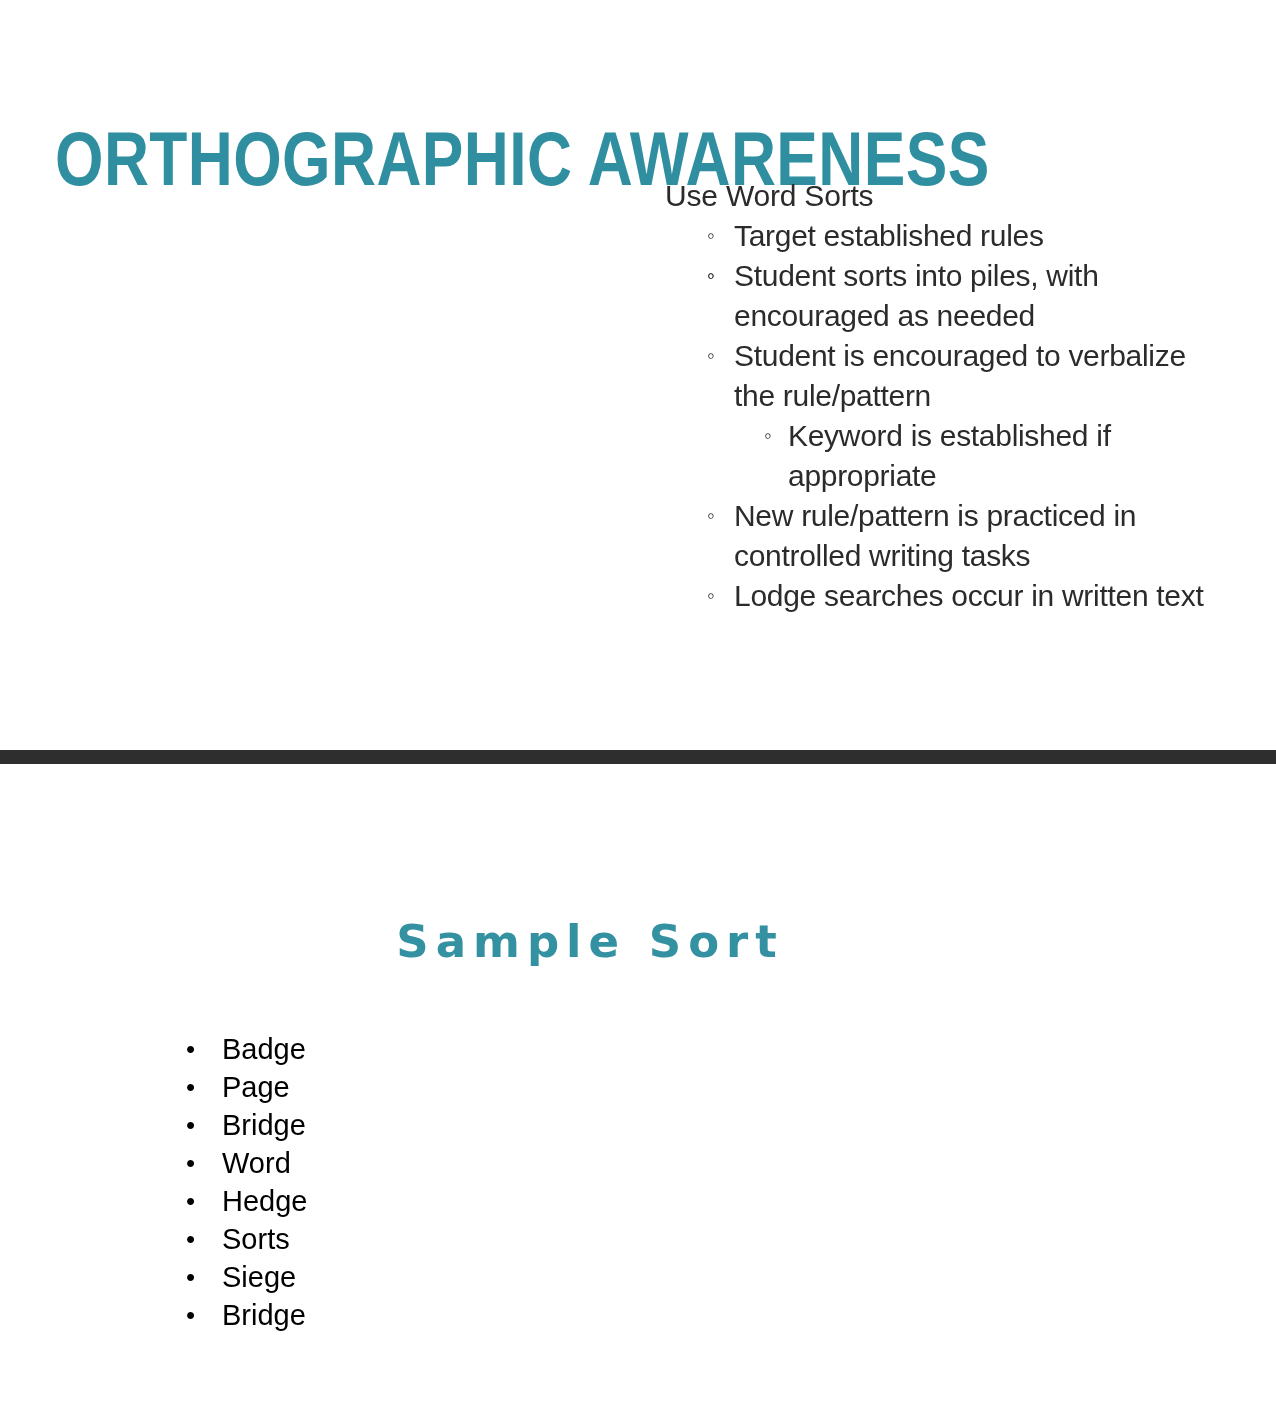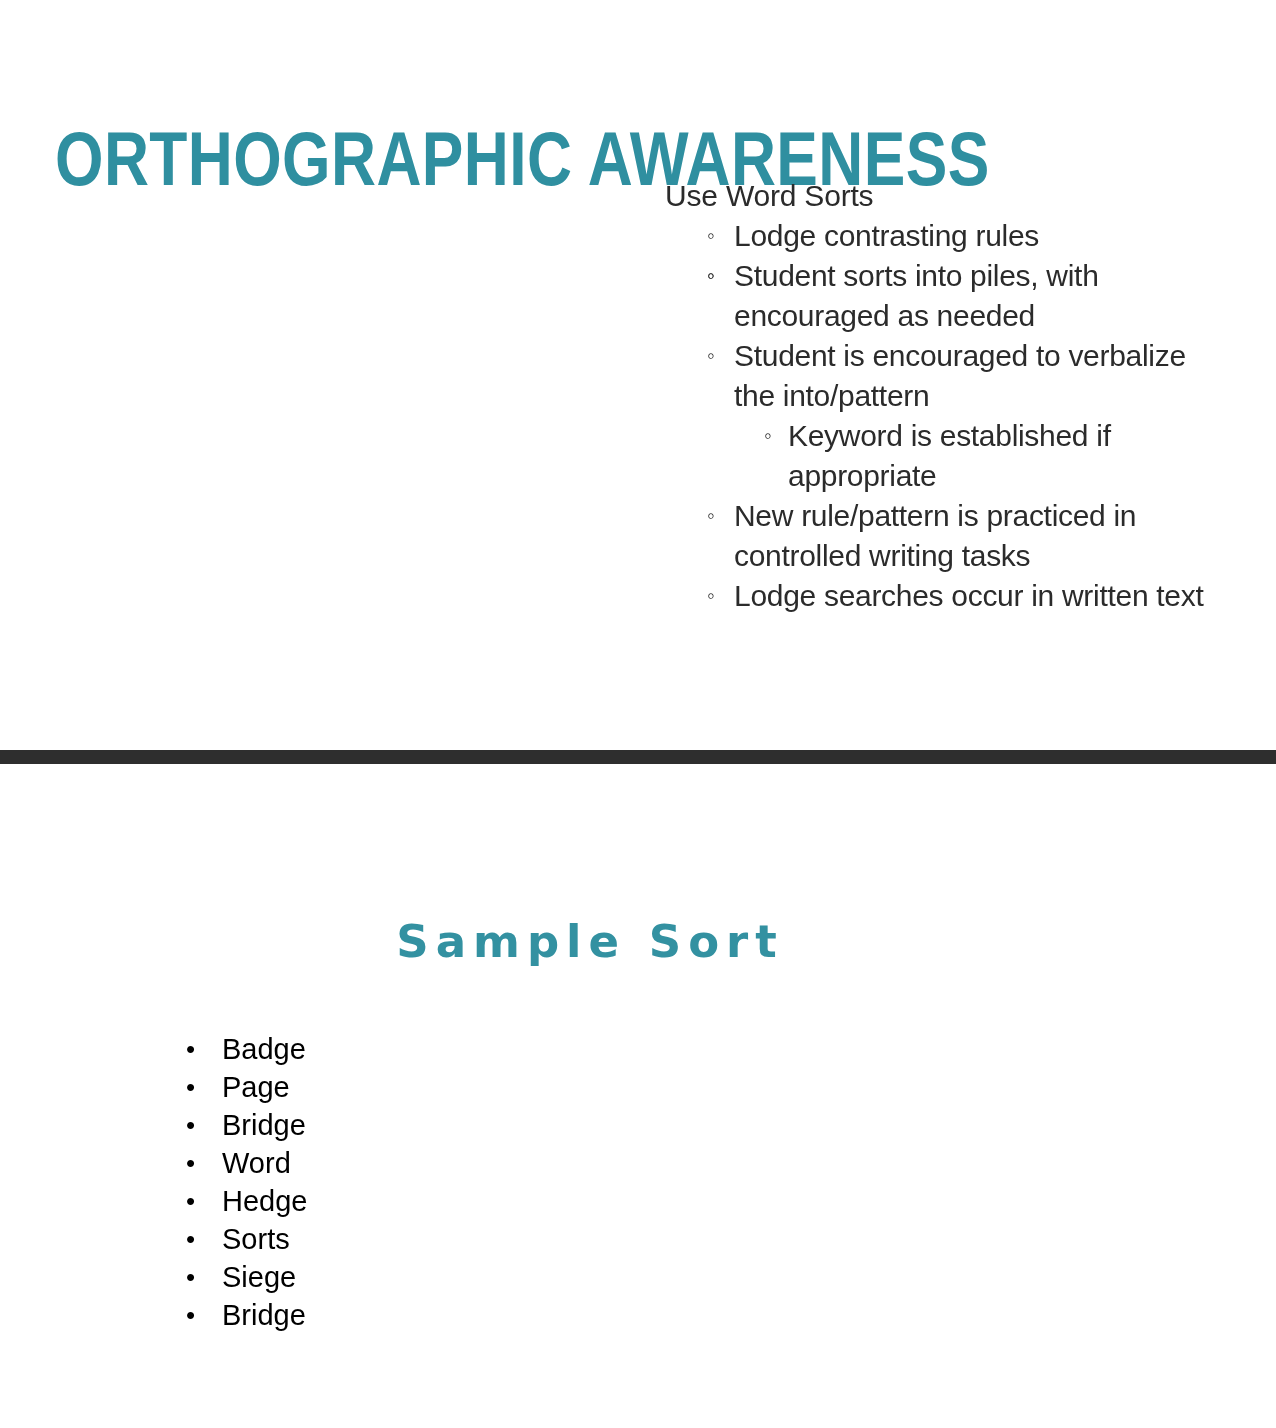--- a/index.html
+++ b/index.html
@@ -167,35 +167,35 @@
   <h1 id="page-title">ORTHOGRAPHIC AWARENESS</h1>
 
   <div id="content-block">
 
     <div class="lead-line">Use Word Sorts</div>
 
     <ul class="lvl1">
 
       <li>
         <span class="bullet-mark">◦</span>
-        <span>Lodge contrasting rules</span>
+        <span>Target established rules</span>
       </li>
 
       <li>
         <span class="bullet-mark">◦</span>
       </li>
 
       <li>
         <span class="bullet-mark">◦</span>
         <span>Student sorts into piles, with encouraged as needed</span>
       </li>
 
       <li>
         <span class="bullet-mark">◦</span>
-        <span>Student is encouraged to verbalize the into/pattern</span>
+        <span>Student is encouraged to verbalize the rule/pattern</span>
         <ul class="lvl2">
           <li>
             <span class="bullet-mark">◦</span>
             <span>Keyword is established if appropriate</span>
           </li>
         </ul>
       </li>
 
       <li>
         <span class="bullet-mark">◦</span>

